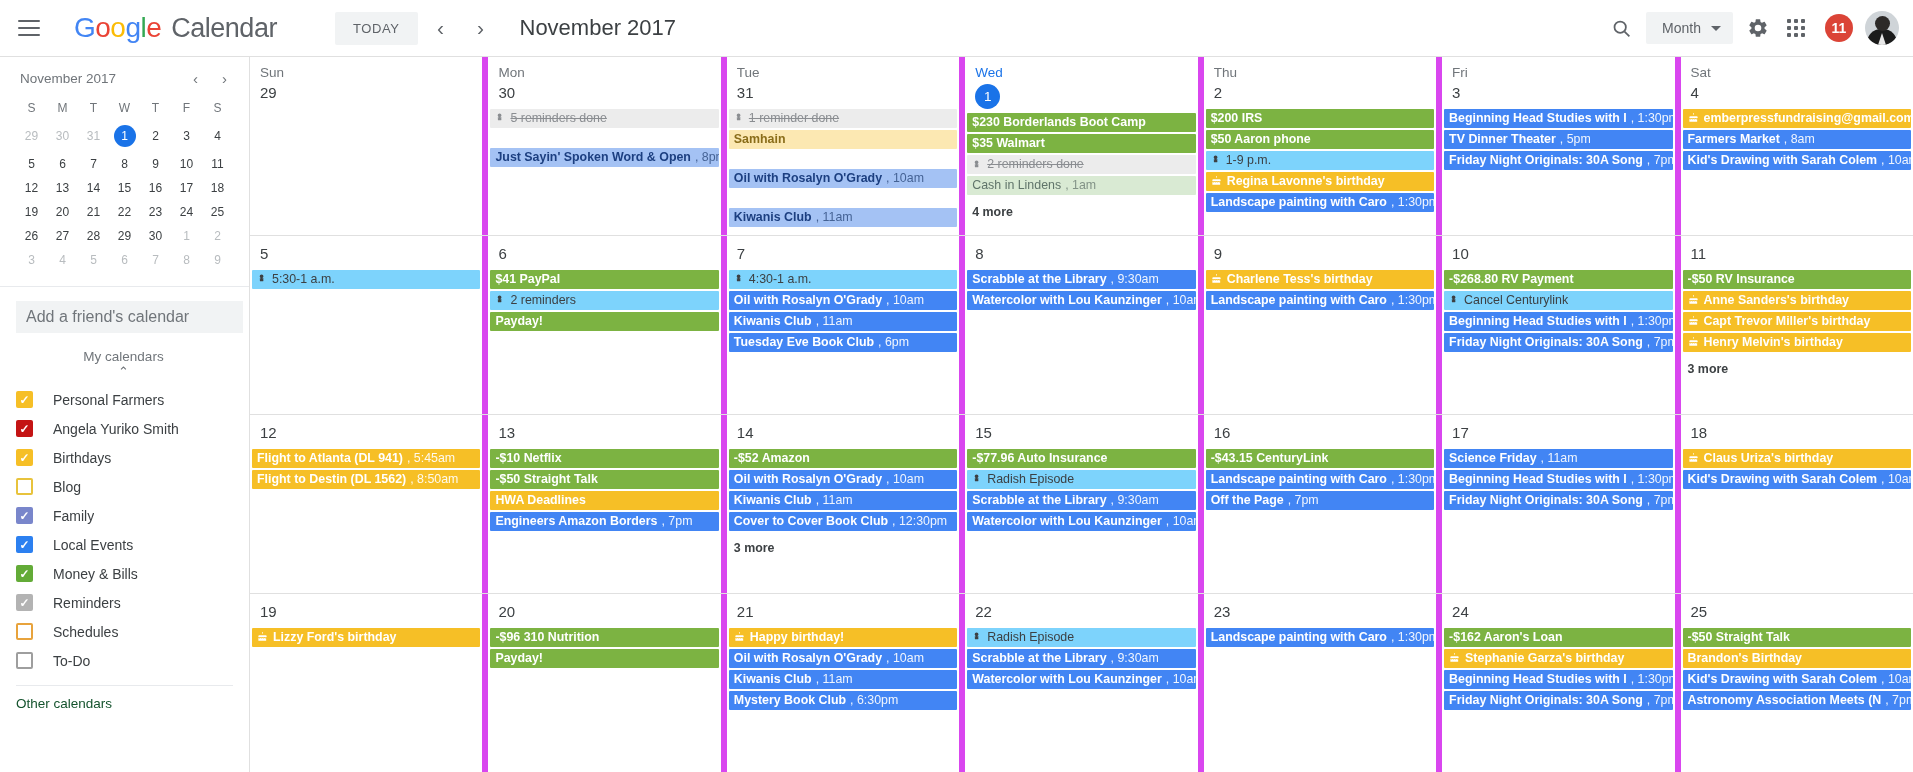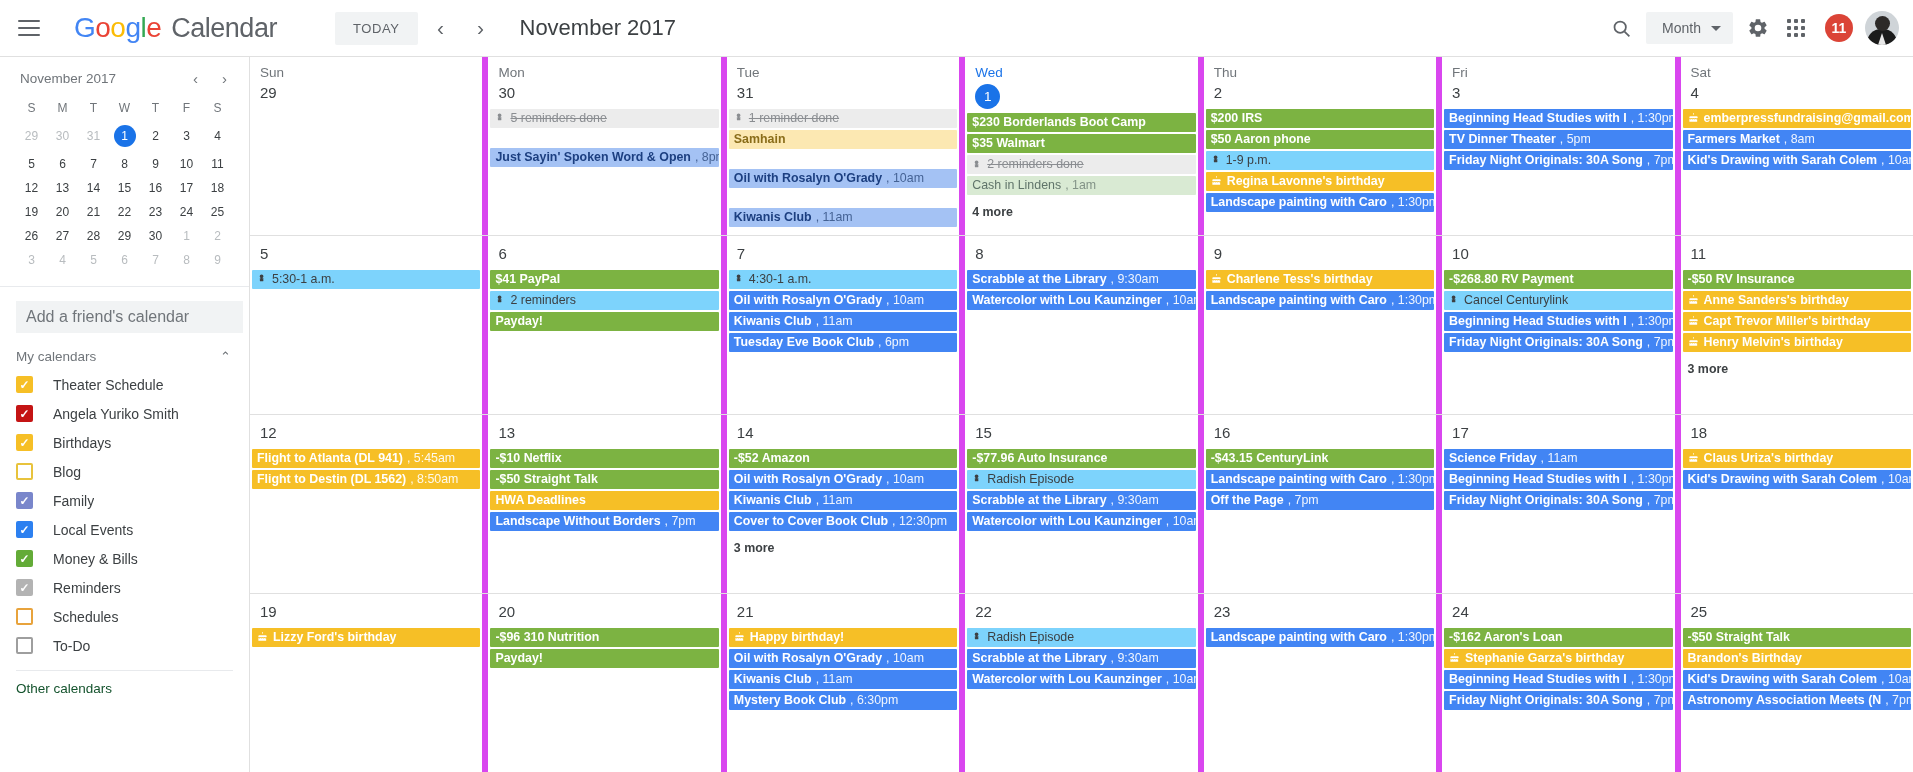--- a/index.html
+++ b/index.html
@@ -75,21 +75,21 @@
   table.minigrid td.muted { color:#b8bcbf; }
   table.minigrid td .sel { display:inline-flex;align-items:center;justify-content:center;
     width:22px;height:22px;border-radius:50%;background:#1a73e8;color:#fff;}
   .sb-divider { height:1px; background:#e8eaed; margin: 8px 0 0 0; }
   .friend-row { display:flex; align-items:center; padding: 14px 16px 10px 16px; gap:10px;}
   .friend-input { flex:1 1 auto; background:#f1f3f4; border:none; height:32px; padding:0 10px;
     font-size:16px; color:#5f6368; font-family:inherit; outline:none; }
   .friend-input::placeholder{color:#70757a;}
   .plus { color:#5f6368; font-size:21px; cursor:pointer; line-height:1; width:20px; text-align:center;}
   .cal-section-head { display:flex;align-items:center;justify-content:space-between;
-    padding: 6px 18px 6px 16px; font-size:13.5px; color:#70757a; cursor:pointer;}
+    padding: 6px 18px 6px 16px; font-size:13.5px; color:#70757a; cursor:pointer;flex-direction:column;}
   .chev-up { color:#70757a; font-size:13px; }
   .cal-item { display:flex; align-items:center; gap:20px; padding: 6px 16px; cursor:pointer; }
   .cbox { width:17px;height:17px;flex:0 0 17px;border-radius:2px;position:relative;
     display:flex;align-items:center;justify-content:center;}
   .cbox.on::after { content:"✓"; color:#fff; font-size:12px; line-height:1; font-weight:bold;}
   .cbox.off { background:#fff; }
   .cal-label { font-size:14px; color:#3c4043; white-space:nowrap; overflow:hidden;
     text-overflow:ellipsis;}
   .sb-divider2 { height:1px; background:#e8eaed; margin: 10px 16px 0 16px; }
   .other-head { padding: 10px 18px 4px 16px; font-size:13.5px; color:#14532d; }
@@ -271,21 +271,21 @@
         <span class="plus">+</span>
       </div>
 
       <div class="cal-section-head">
         <span>My calendars</span>
         <span class="chev-up">⌃</span>
       </div>
       <div id="cal-list">
           <div class="cal-item">
             <span class="cbox on" style="background: rgb(246, 191, 38);"></span>
-            <span class="cal-label">Theater Schedule</span>
+            <span class="cal-label">Personal Farmers</span>
           </div>
           <div class="cal-item">
             <span class="cbox on" style="background: rgb(196, 20, 20);"></span>
             <span class="cal-label">Angela Yuriko Smith</span>
           </div>
           <div class="cal-item">
             <span class="cbox on" style="background: rgb(246, 191, 38);"></span>
             <span class="cal-label">Birthdays</span>
           </div>
           <div class="cal-item">
@@ -640,21 +640,21 @@
               <div class="ev green">
                 <span>-$10 Netflix</span>
               </div>
               <div class="ev green">
                 <span>-$50 Straight Talk</span>
               </div>
               <div class="ev yellow">
                 <span>HWA Deadlines</span>
               </div>
               <div class="ev blue">
-                <span>Landscape Without Borders</span>
+                <span>Engineers Amazon Borders</span>
                 <span class="t">, 7pm</span>
               </div>
             </div>
           </div>
           <div class="daycell">
             <div class="dayhead">
               <div><span class="dnum">14</span></div>
             </div>
             <div class="events">
               <div class="ev green">

